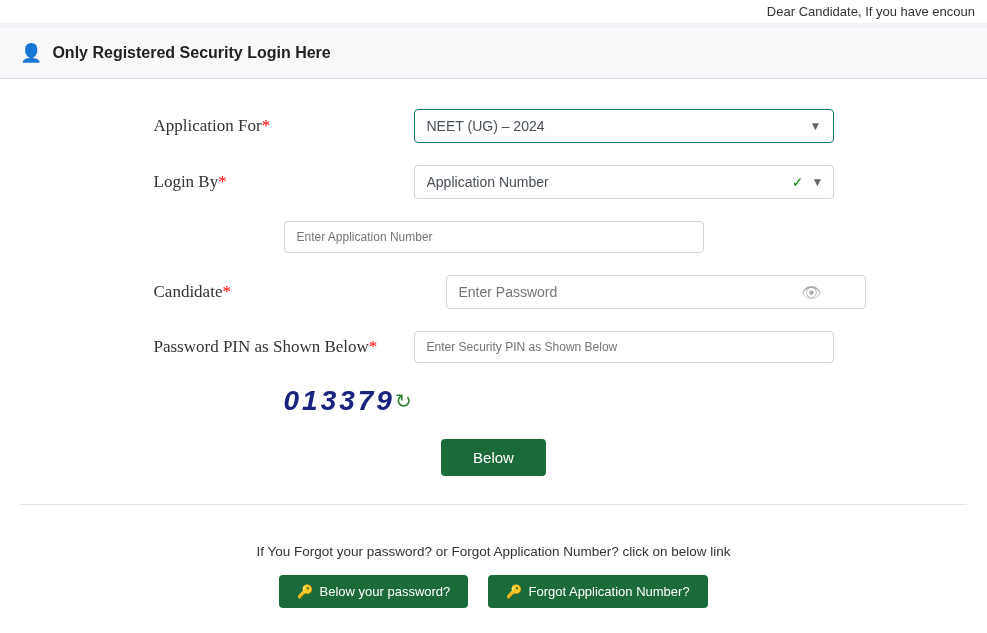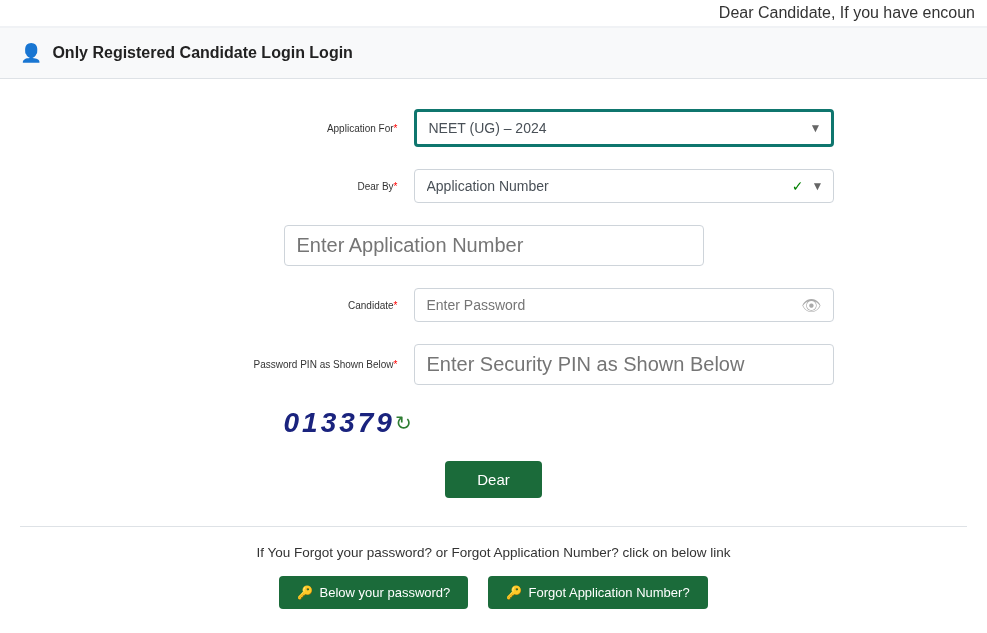--- a/index.html
+++ b/index.html
@@ -15,21 +15,21 @@
       min-height: 633px;
       position: relative;
       overflow: hidden;
     }
 
     .top-bar {
       position: absolute;
       top: 0;
       right: 0;
       padding: 4px 12px;
-      font-size: 16px;
+      font-size: 13px;
       color: #333;
       background: #fff;
       width: 100%;
       text-align: right;
     }
 
     .header-section {
       background-color: #f8f9fa;
       border-bottom: 1px solid #dee2e6;
       padding: 14px 20px;
@@ -57,51 +57,51 @@
 
     .form-row {
       display: flex;
       align-items: center;
       margin-bottom: 22px;
       justify-content: center;
     }
 
     .form-label {
       width: 260px;
-      text-align: right;
       padding-right: 16px;
-      font-size: 10px;
+      font-size: 17px;
       color: #333;
       font-weight: 500;
+      font-family: Liberation Serif, serif;
     }
 
     .form-label .required {
       color: red;
     }
 
     .form-control {
       width: 420px;
       padding: 8px 12px;
-      font-size: 20px;
+      font-size: 12px;
       border: 1px solid #ced4da;
       border-radius: 4px;
       outline: none;
       color: #495057;
     }
 
     .select-wrapper {
       position: relative;
       width: 420px;
     }
 
     .select-wrapper select {
       width: 100%;
       padding: 8px 36px 8px 12px;
       font-size: 14px;
-      border: 3px solid #0f766e;
+      border: 1px solid #0f766e;
       border-radius: 4px;
       appearance: none;
       -webkit-appearance: none;
       background-color: #fff;
       color: #495057;
       cursor: pointer;
       outline: none;
     }
 
     .select-wrapper .chevron-icon {
@@ -159,20 +159,21 @@
     }
 
     .password-wrapper input {
       width: 100%;
       padding: 8px 40px 8px 12px;
       font-size: 14px;
       border: 1px solid #ced4da;
       border-radius: 4px;
       outline: none;
       color: #495057;
+      margin-left: 32px;
     }
 
     .password-wrapper .eye-icon {
       position: absolute;
       right: 12px;
       top: 50%;
       transform: translateY(-50%);
       color: #aaa;
       cursor: pointer;
       font-size: 16px;
@@ -208,21 +209,21 @@
       color: #fff;
       border: none;
       padding: 10px 32px;
       font-size: 15px;
       border-radius: 4px;
       cursor: pointer;
     }
 
     .forgot-section {
       border-top: 1px solid #dee2e6;
-      padding-top: 18px;
+      padding-top: 39px;
       text-align: center;
     }
 
     .forgot-text {
       font-size: 13.5px;
       color: #333;
       margin-bottom: 16px;
     }
 
     .forgot-buttons {
@@ -248,40 +249,40 @@
       font-size: 13px;
     }
   </style>
 </head>
 <body>
 
 <div class="top-bar">Dear Candidate, If you have encoun</div>
 
 <div class="header-section">
   <span class="user-icon">👤</span>
-  <span class="header-title">Only Registered Candidate Login Login</span>
+  <span class="header-title">Only Registered Security Login Here</span>
 </div>
 
 <div class="form-container">
 
   <div class="form-row">
     <label class="form-label">
       <span>Application For</span><span class="required">*</span>
     </label>
     <div class="select-wrapper">
       <select>
         <option>NEET (UG) – 2024</option>
       </select>
       <span class="chevron-icon">▼</span>
     </div>
   </div>
 
   <div class="form-row">
     <label class="form-label">
-      <span>Dear By</span><span class="required">*</span>
+      <span>Login By</span><span class="required">*</span>
     </label>
     <div class="select-login-wrapper">
       <select>
         <option>Application Number</option>
       </select>
       <span class="check-icon">✓</span>
       <span class="chevron-icon">▼</span>
     </div>
   </div>
 
@@ -307,21 +308,21 @@
   </div>
 
   <div class="form-row">
     <div class="security-pin-display" style="width:420px;">
       <span class="security-pin-text">013379</span>
       <span class="refresh-icon">↻</span>
     </div>
   </div>
 
   <div class="login-btn-row">
-    <button class="login-btn">Dear</button>
+    <button class="login-btn">Below</button>
   </div>
 
   <div class="forgot-section">
     <p class="forgot-text">If You Forgot your password? or Forgot Application Number? click on below link</p>
     <div class="forgot-buttons">
       <button class="forgot-btn">
         <span class="key-icon">🔑</span>
         <span>Below your password?</span>
       </button>
       <button class="forgot-btn">

